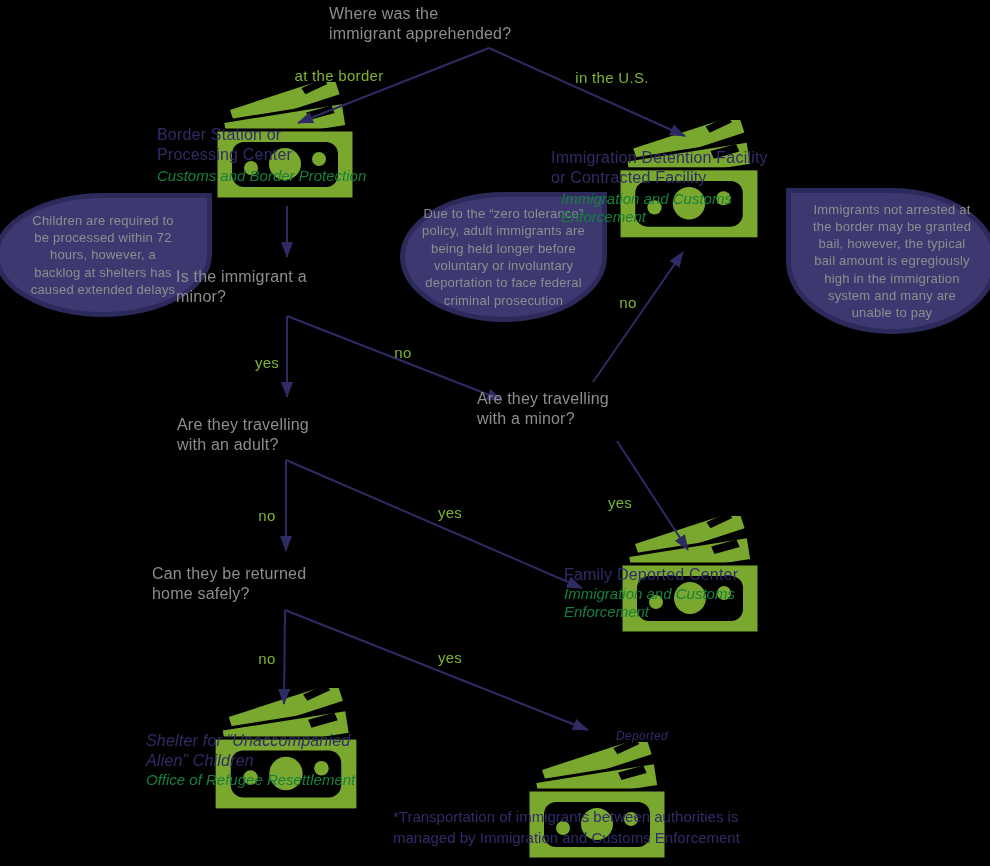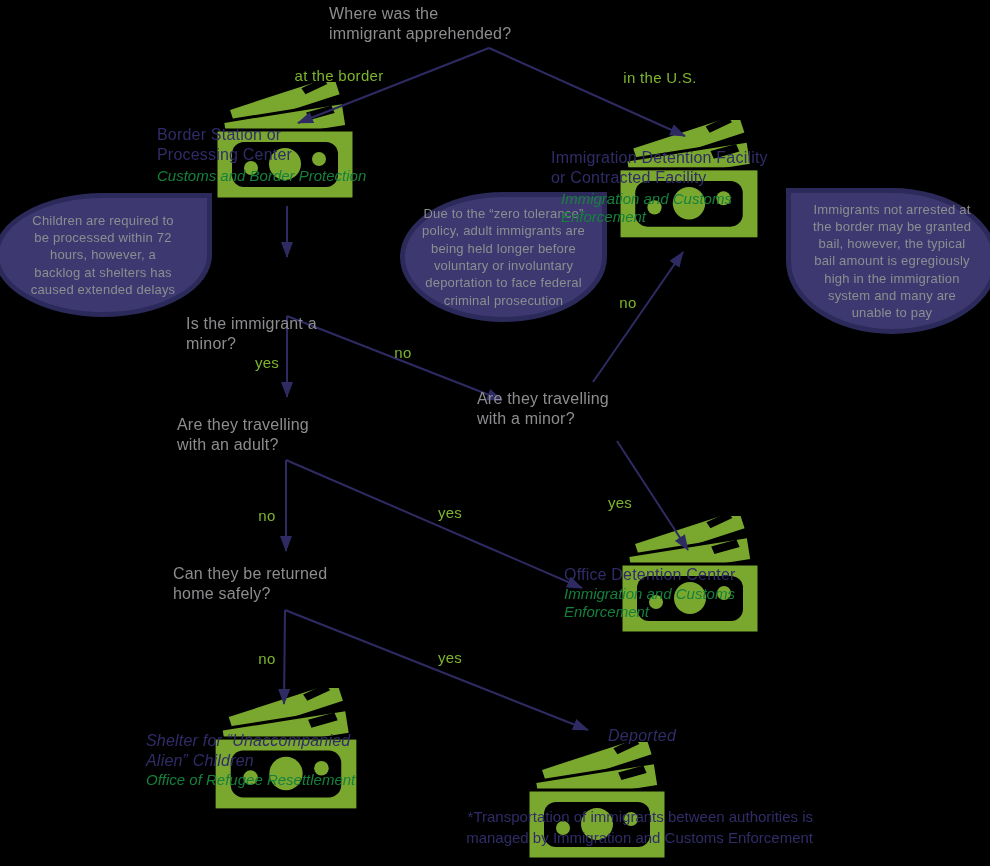--- a/index.html
+++ b/index.html
@@ -7,21 +7,21 @@
     width:990px;height:866px;position:relative;overflow:hidden;
     background:#000;font-family:"Liberation Sans", sans-serif;
   }
   .abs{position:absolute;}
   .ctr{transform:translate(-50%,-50%);text-align:left;}
   .preline{white-space:pre-line;}
   .q{color:#8d8d90;font-size:16px;line-height:1.25;letter-spacing:.2px;z-index:6;}
   .glabel{color:#7db52d;font-size:15px;letter-spacing:.3px;z-index:6;}
   .node-title{color:#302c68;font-size:16px;line-height:1.22;letter-spacing:.2px;z-index:6;}
   .agency{color:#15803d;font-size:15px;font-style:italic;line-height:1.18;z-index:6;}
-  .deported{color:#302c68;font-size:16px;font-style:italic;letter-spacing:.3px;z-index:6;}
+  .deported{color:#302c68;font-size:12px;font-style:italic;letter-spacing:.3px;z-index:6;}
   .footnote{color:#302c68;font-size:15px;line-height:1.4;z-index:6;}
   .bubble{
     background:#3d3970;border:5px solid #2c2a5a;box-sizing:border-box;
     color:#8d8d90;font-size:13px;line-height:1.33;letter-spacing:.2px;
     display:flex;align-items:center;justify-content:center;text-align:center;
     z-index:4;
   }
   .bubble-tail-tr{border-radius:50% 0 50% 50% / 50% 0 50% 50%;}
   .bubble-tail-tl{border-radius:0 50% 50% 50% / 0 50% 50% 50%;}
   svg.lines{position:absolute;left:0;top:0;z-index:5;pointer-events:none;}
@@ -103,54 +103,54 @@
 bail, however, the typical
 bail amount is egregiously
 high in the immigration
 system and many are
 unable to pay</div>
 
 <div class="abs ctr q preline" style="left:489px;top:24px;width:320px;">Where was the
 immigrant apprehended?</div>
 
 <div class="abs ctr glabel" style="left:339px;top:75px;">at the border</div>
-<div class="abs ctr glabel" style="left:612px;top:77px;margin-left:48px;">in the U.S.</div>
+<div class="abs ctr glabel" style="left:612px;top:77px;">in the U.S.</div>
 
 <div class="abs ctr node-title preline" style="left:287px;top:145px;width:260px;">Border Station or
 Processing Center</div>
 <div class="abs ctr agency preline" style="left:287px;top:176px;width:260px;">Customs and Border Protection</div>
 
 <div class="abs ctr node-title preline" style="left:691px;top:168px;width:280px;">Immigration Detention Facility
 or Contracted Facility</div>
 <div class="abs ctr agency preline" style="left:691px;top:208px;width:260px;">Immigration and Customs
 Enforcement</div>
 
-<div class="abs ctr q preline" style="left:296px;top:287px;width:220px;margin-top:47px;">Is the immigrant a
+<div class="abs ctr q preline" style="left:286px;top:287px;width:220px;">Is the immigrant a
 minor?</div>
 
 <div class="abs ctr q preline" style="left:587px;top:409px;width:220px;">Are they travelling
 with a minor?</div>
 
 <div class="abs ctr q preline" style="left:287px;top:435px;width:220px;">Are they travelling
 with an adult?</div>
 
-<div class="abs ctr q preline" style="left:288px;top:584px;width:230px;">Can they be returned
+<div class="abs ctr q preline" style="left:267px;top:584px;width:230px;">Can they be returned
 home safely?</div>
 
-<div class="abs ctr node-title preline" style="left:694px;top:575px;width:260px;">Office Detention Center</div>
+<div class="abs ctr node-title preline" style="left:694px;top:575px;width:260px;">Family Deported Center</div>
 <div class="abs ctr agency preline" style="left:694px;top:603px;width:260px;">Immigration and Customs
 Enforcement</div>
 
 <div class="abs ctr node-title preline" style="left:286px;top:751px;width:280px;font-style:italic;">Shelter for “Unaccompanied
 Alien” Children</div>
 <div class="abs ctr agency preline" style="left:286px;top:780px;width:280px;">Office of Refugee Resettlement</div>
 
 <div class="abs ctr deported" style="left:642px;top:736px;">Deported</div>
 
-<div class="abs ctr footnote preline" style="left:603px;top:827px;width:420px;text-align:right;">*Transportation of immigrants between authorities is
+<div class="abs ctr footnote preline" style="left:603px;top:827px;width:420px;text-align:left;">*Transportation of immigrants between authorities is
 managed by Immigration and Customs Enforcement</div>
 
 <div class="abs ctr glabel" style="left:267px;top:362px;">yes</div>
 <div class="abs ctr glabel" style="left:403px;top:352px;">no</div>
 <div class="abs ctr glabel" style="left:628px;top:302px;">no</div>
 <div class="abs ctr glabel" style="left:620px;top:502px;">yes</div>
 <div class="abs ctr glabel" style="left:267px;top:515px;">no</div>
 <div class="abs ctr glabel" style="left:450px;top:512px;">yes</div>
 <div class="abs ctr glabel" style="left:267px;top:658px;">no</div>
 <div class="abs ctr glabel" style="left:450px;top:657px;">yes</div>

